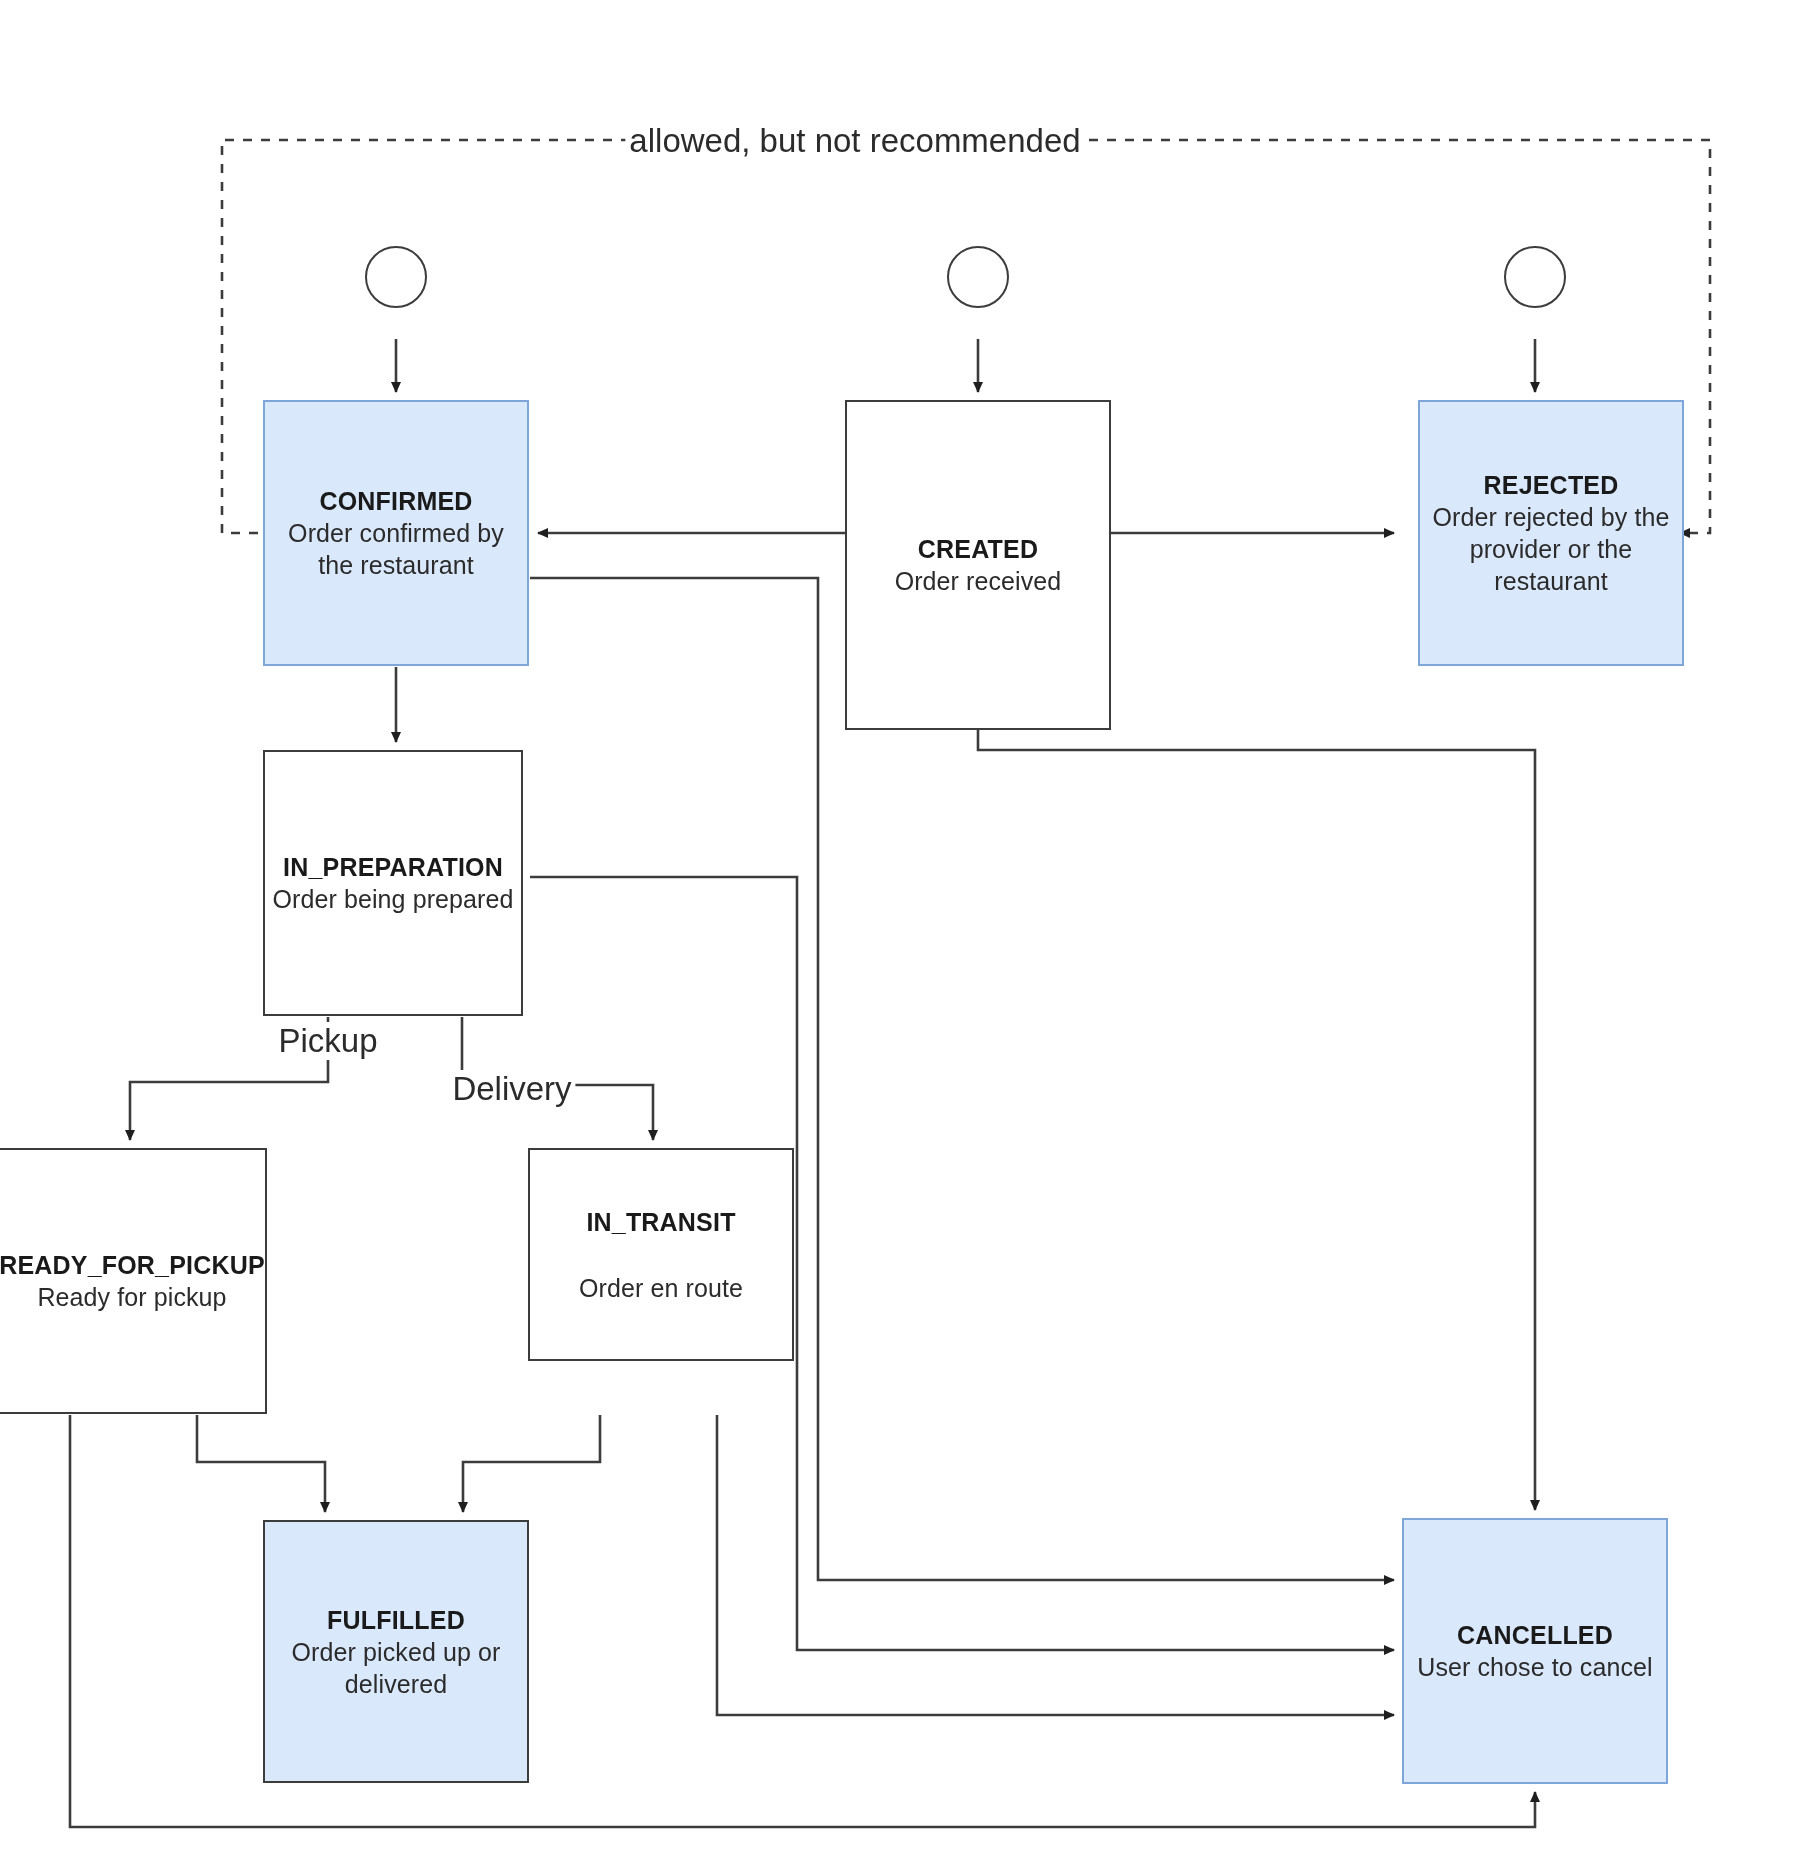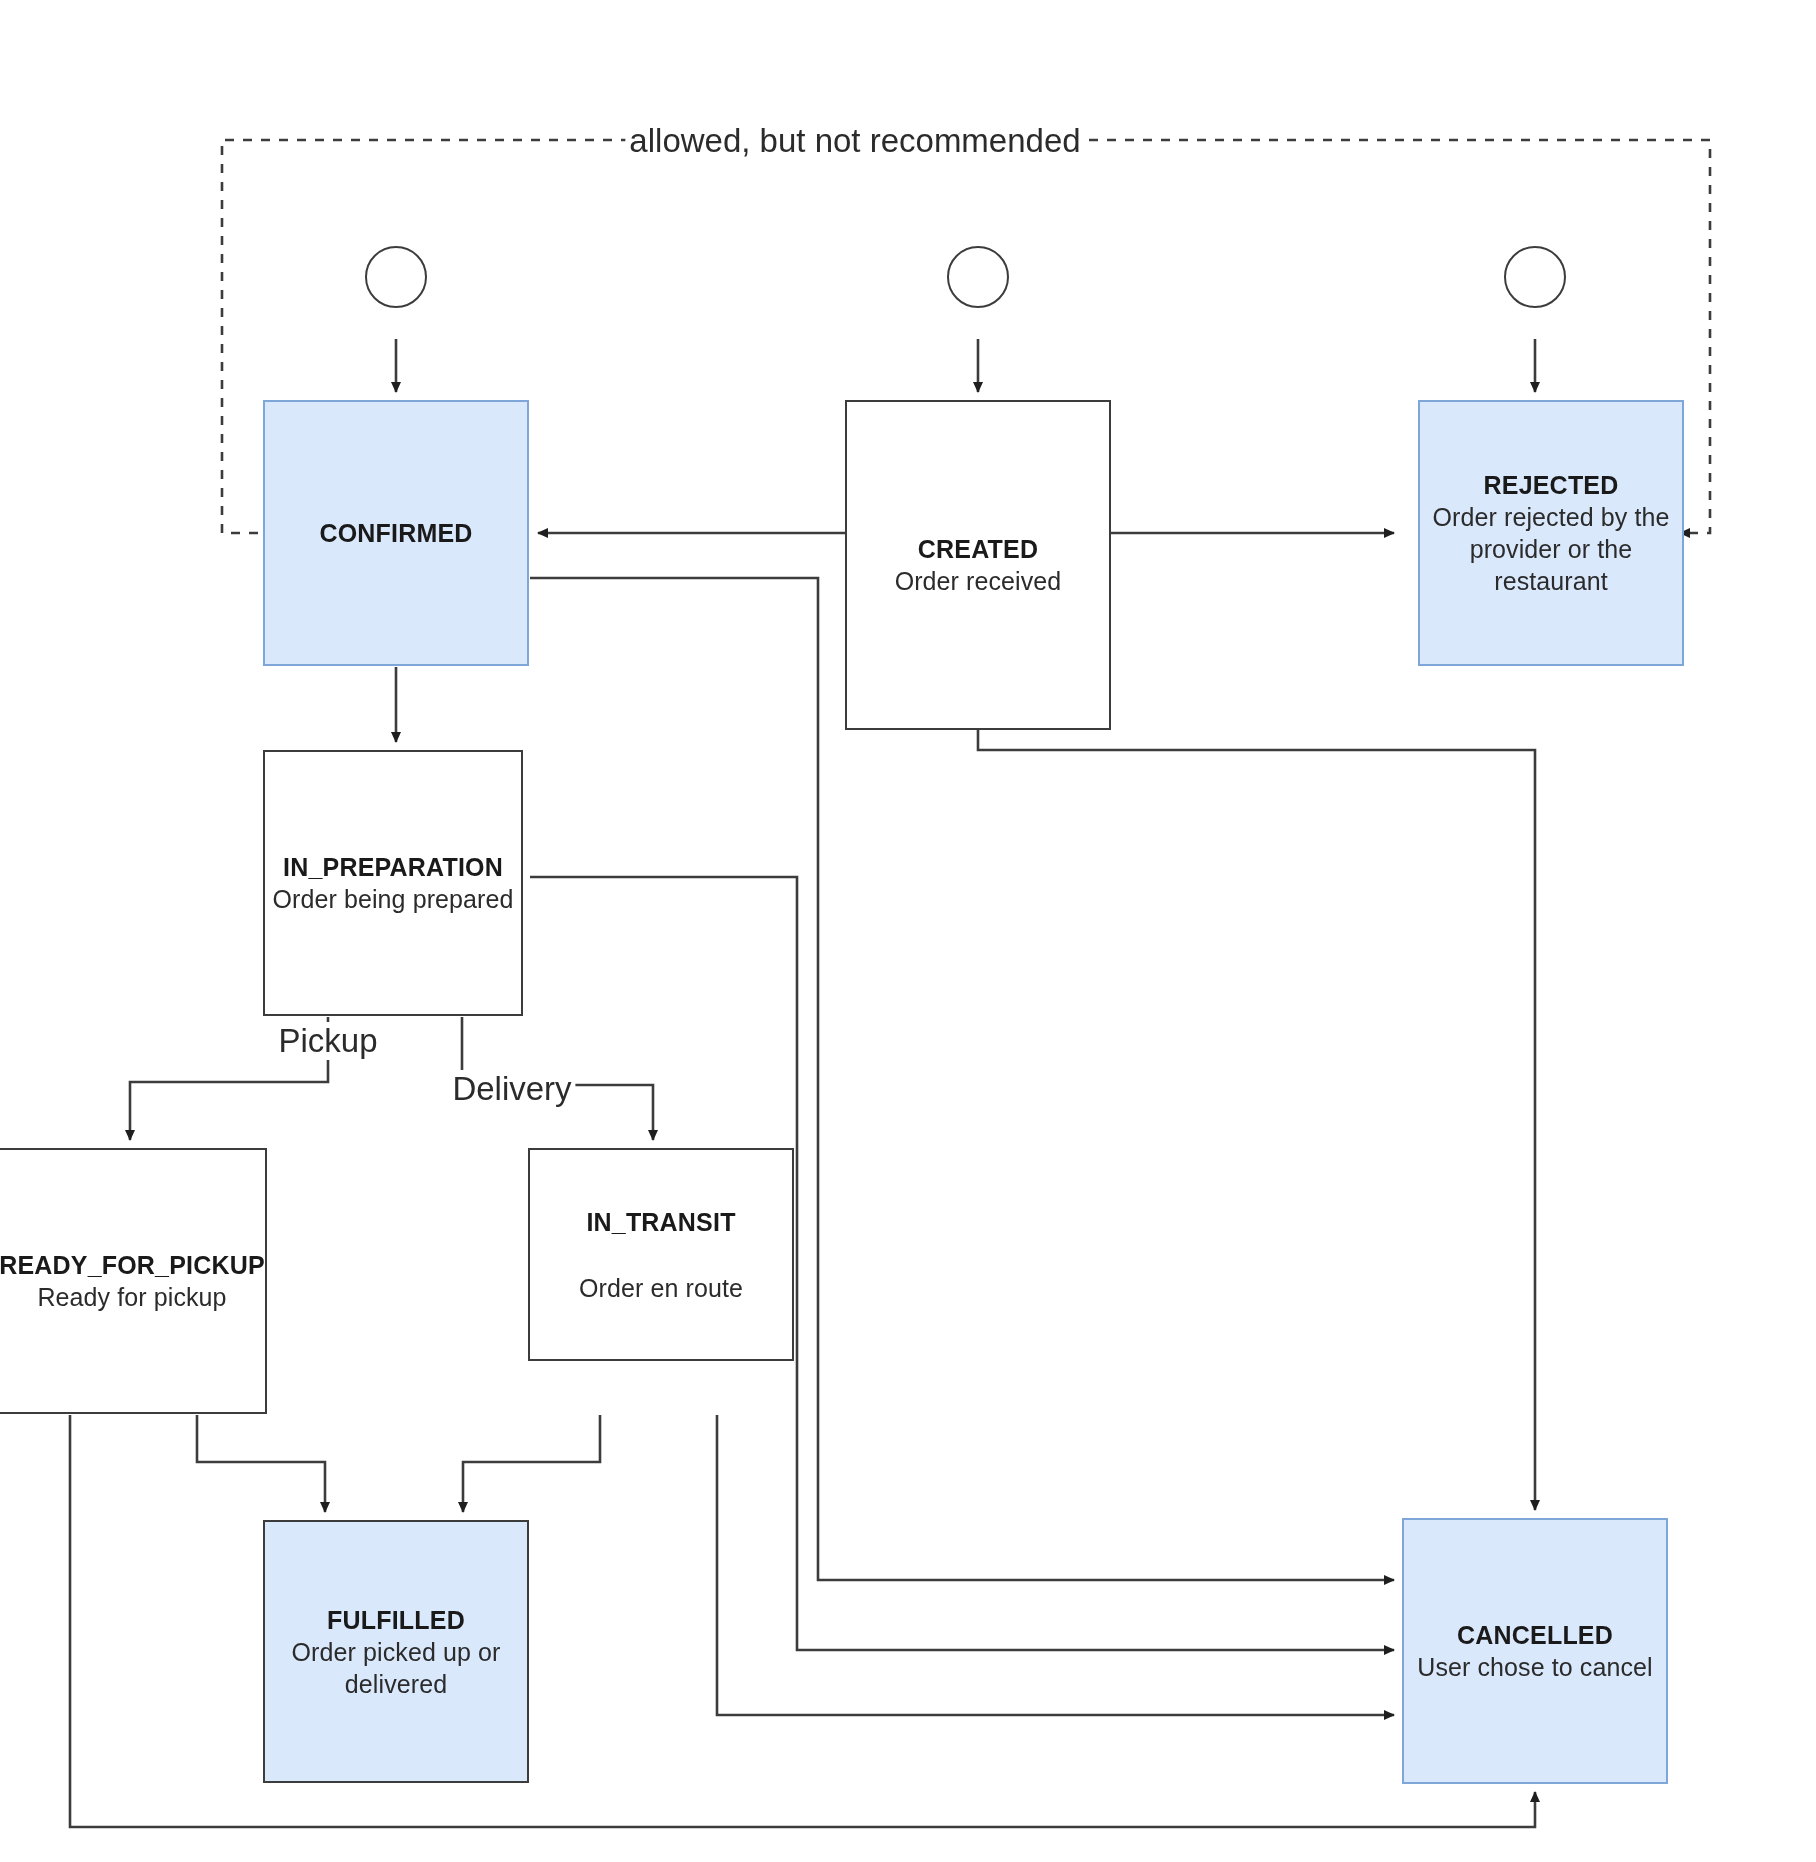--- a/index.html
+++ b/index.html
@@ -127,20 +127,21 @@
       <path d="M258,533 L222,533 L222,140 L1710,140 L1710,533 L1680,533" marker-end="url(#arrow)"></path>
     </g>
   </svg>
 
   <div class="start-circle" style="left:365px; top:246px;"></div>
   <div class="start-circle" style="left:947px; top:246px;"></div>
   <div class="start-circle" style="left:1504px; top:246px;"></div>
 
   <div class="node accent" style="left:263px; top:400px; width:266px; height:266px;">
     <div class="node-title">CONFIRMED</div>
+    <div class="node-desc">Order confirmed by the restaurant</div>
   </div>
 
   <div class="node plain" style="left:845px; top:400px; width:266px; height:330px;">
     <div class="node-title">CREATED</div>
     <div class="node-desc">Order received</div>
   </div>
 
   <div class="node accent" style="left:1402px; top:400px; width:266px; height:266px;margin-left:16px;">
     <div class="node-title">REJECTED</div>
     <div class="node-desc">Order rejected by the provider or the restaurant</div>

